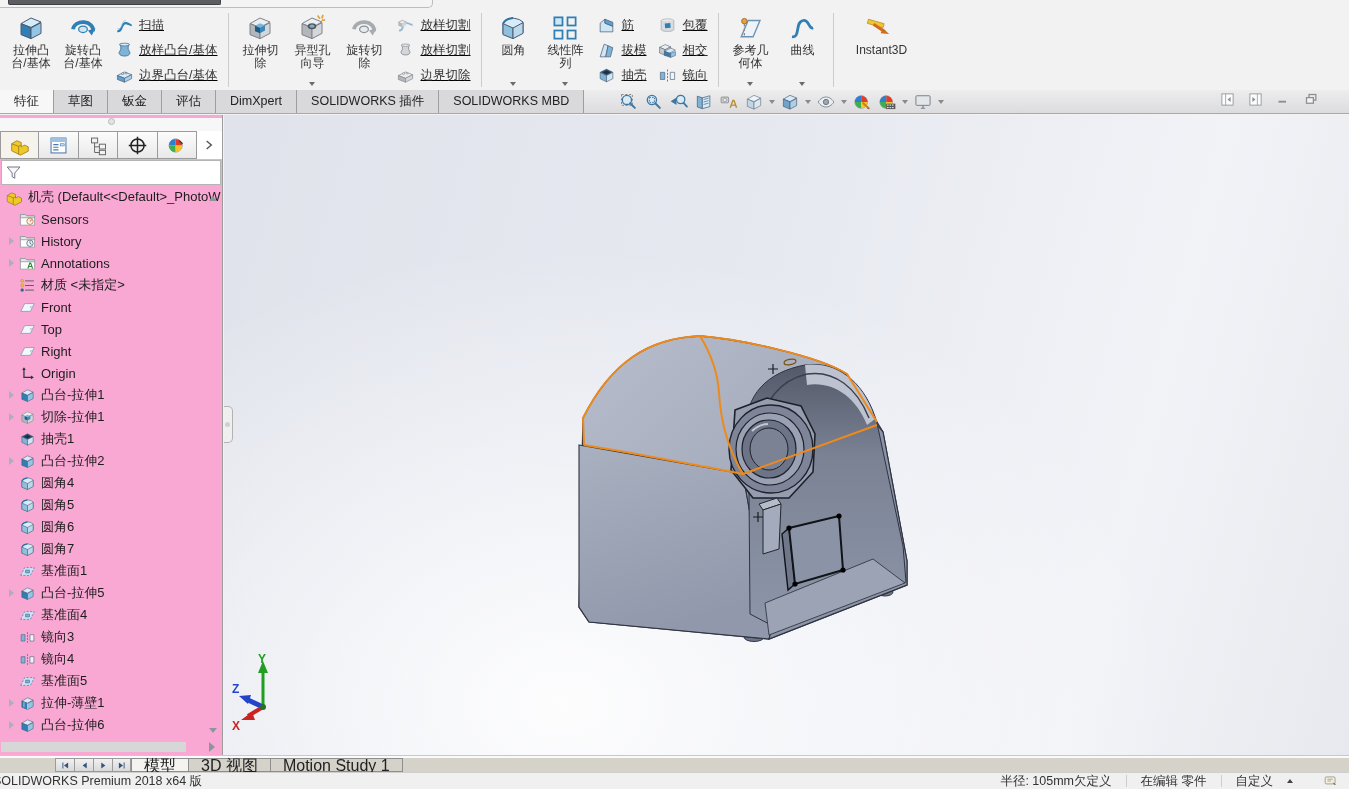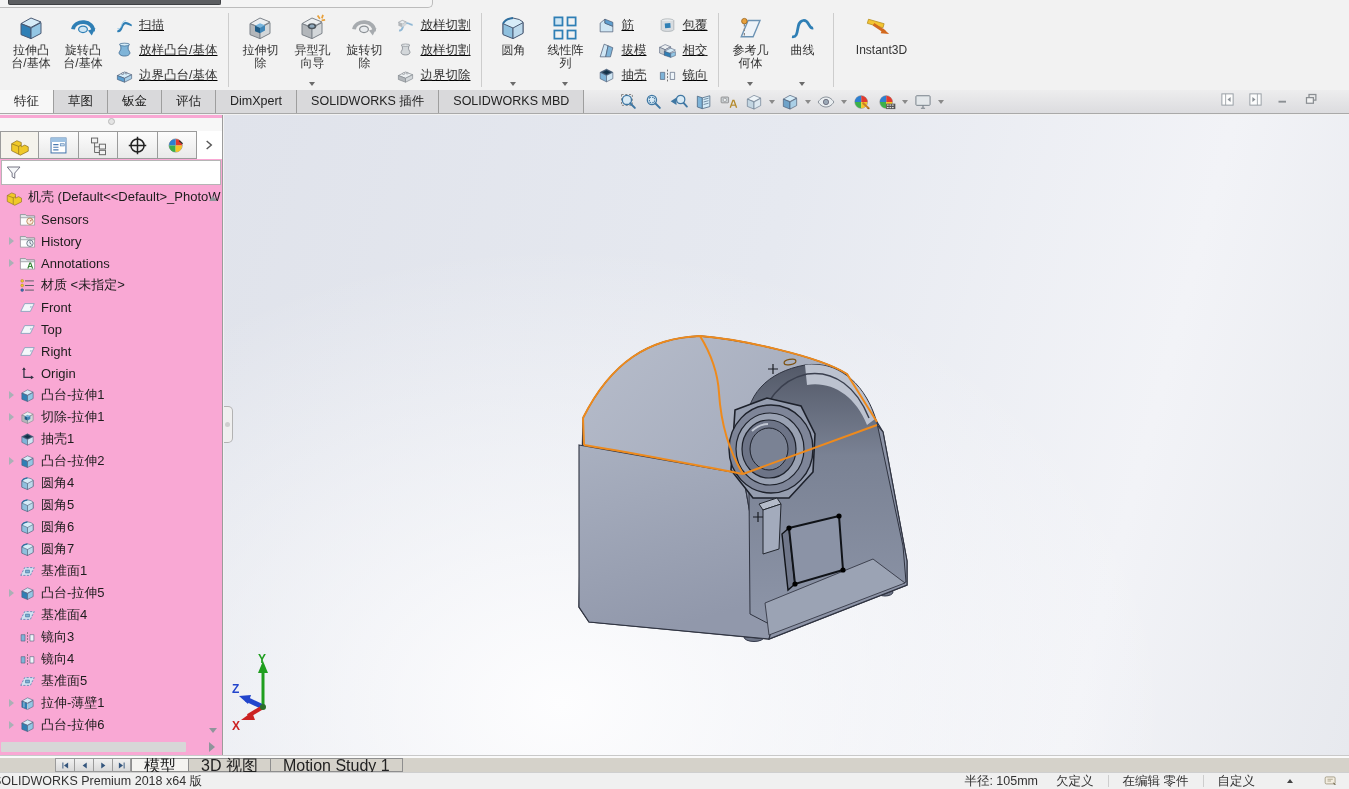--- a/index.html
+++ b/index.html
@@ -80,21 +80,21 @@
   #navbtns{display:flex;margin-left:55px;}
   .navb{width:19px;display:flex;align-items:center;justify-content:center;background:linear-gradient(#f0f0f0,#d9d9d9);border:1px solid #9a9a9a;border-right:none;cursor:default;}
   .navb:last-child{border-right:1px solid #9a9a9a;}
   .navb svg{width:11px;height:9px;}
   .btab{padding:0 12px;font-size:16px;line-height:13px;display:flex;align-items:center;border:1px solid #8e8e8e;border-left:none;background:#d5d2ca;color:#222;cursor:default;white-space:nowrap;}
   .btab.active{background:#f4f3f0;border-left:1px solid #8e8e8e;}
 
   
   #statusbar{position:absolute;left:0;right:0;bottom:0;height:17px;background:#f0f0f0;border-top:1px solid #cfcfcf;display:flex;align-items:center;font-size:12.5px;color:#333;}
   #status-left{margin-left:-7px;white-space:nowrap;overflow:hidden;flex:1;}
-  .sseg{padding:0 14px;white-space:nowrap;display:flex;align-items:center;gap:18px;text-align:center;}
+  .sseg{padding:0 14px;white-space:nowrap;display:flex;align-items:center;text-align:center;}
   .sdiv{width:1px;align-self:stretch;background:#cdcdcd;margin:2px 0;}
   .upcaret{width:0;height:0;border-left:3.5px solid transparent;border-right:3.5px solid transparent;border-bottom:4.5px solid #444;margin-left:14px;}
   #status-tag{width:16px;height:14px;margin:0 10px 0 26px;}
 </style>
 </head>
 <body>
 
 <div id="topstrip"></div>
 <div id="topbar-dark"></div>
 

